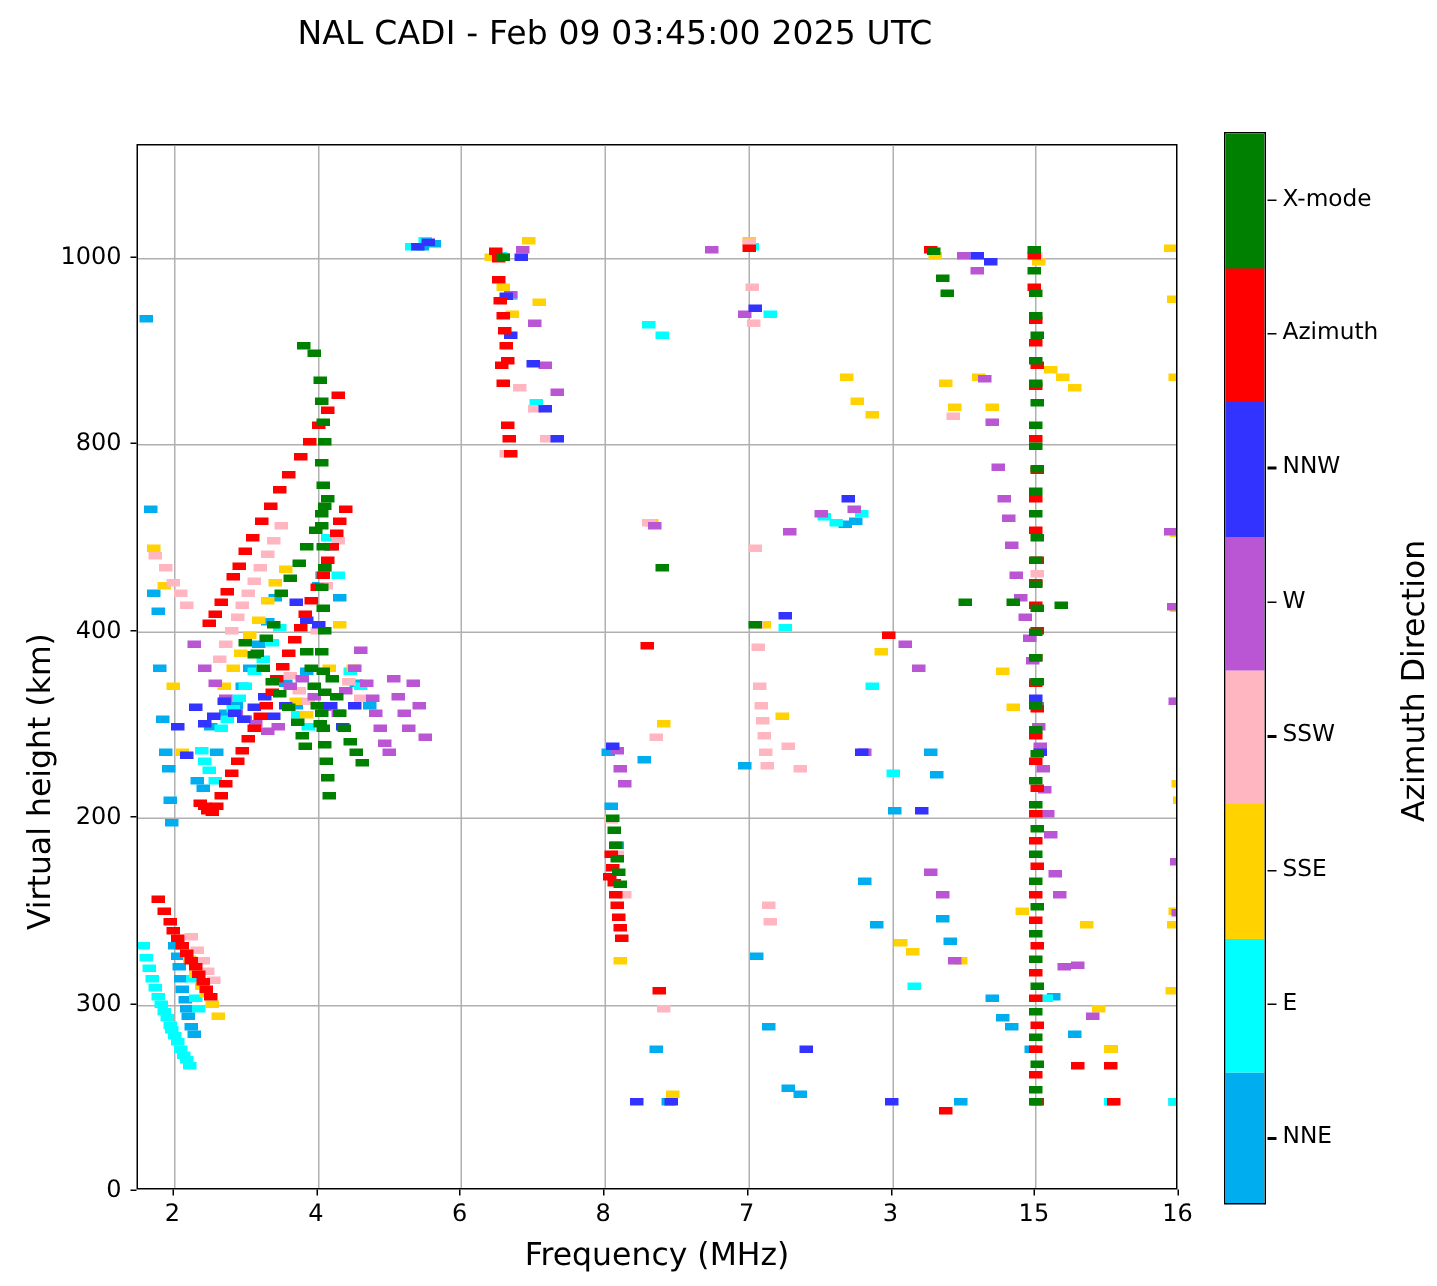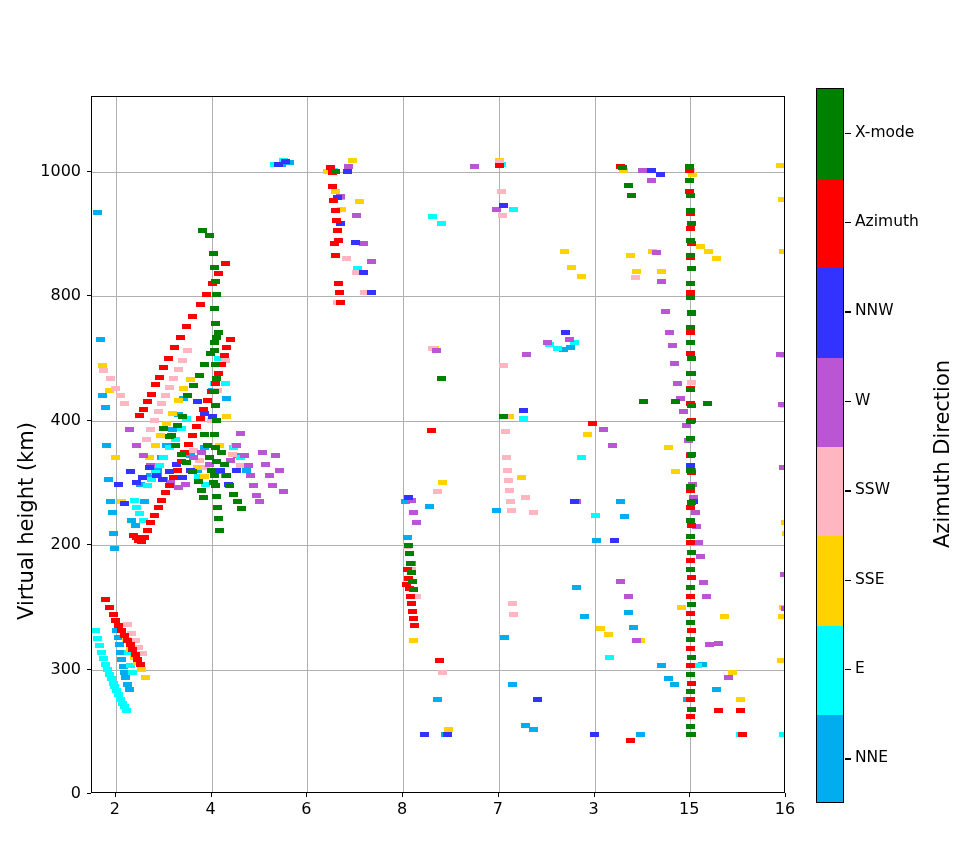--- a/index.html
+++ b/index.html
@@ -38,20 +38,21 @@
   .ctick{position:absolute;left:845px;width:6px;height:1.4px;background:#000;}
   .clab{position:absolute;left:855px;font-size:15.5px;color:#000;white-space:nowrap;}
   #cbar-title{position:absolute;font-size:21px;color:#000;white-space:nowrap;
     transform-origin:0 0;transform:rotate(-90deg);left:930px;top:548px;}
 </style>
 </head>
 <body>
 
 <div id="root">
 
+  <div id="title">NAL CADI - Feb 09 03:45:00 2025 UTC</div>
 
   <div id="plot">
     <div id="grid">
         <div class="gl v" style="left: 23.931px;"></div>
         <div class="gl v" style="left: 119.655px;"></div>
         <div class="gl v" style="left: 215.379px;"></div>
         <div class="gl v" style="left: 311.103px;"></div>
         <div class="gl v" style="left: 406.828px;"></div>
         <div class="gl v" style="left: 502.552px;"></div>
         <div class="gl v" style="left: 598.276px;"></div>
@@ -701,20 +702,21 @@
       <div class="ytick" style="top: 544.071px;"></div>
       <div class="ylab" style="top: 534.071px; left: 21px;">200</div>
       <div class="ytick" style="top: 419.607px;"></div>
       <div class="ylab" style="top: 409.607px; left: 21px;">400</div>
       <div class="ytick" style="top: 295.143px;"></div>
       <div class="ylab" style="top: 285.143px; left: 21px;">800</div>
       <div class="ytick" style="top: 170.679px;"></div>
       <div class="ylab" style="top: 160.679px; left: 21px;">1000</div>
     </div>
 
+  <div id="xaxis-title">Frequency (MHz)</div>
   <div id="yaxis-title">Virtual height (km)</div>
 
   <div id="cbar">
       <div class="cseg" style="top: 625.625px; height: 89.975px; background: rgb(0, 174, 239);"></div>
       <div class="cseg" style="top: 536.25px; height: 89.975px; background: rgb(0, 255, 255);"></div>
       <div class="cseg" style="top: 446.875px; height: 89.975px; background: rgb(255, 210, 0);"></div>
       <div class="cseg" style="top: 357.5px; height: 89.975px; background: rgb(255, 182, 193);"></div>
       <div class="cseg" style="top: 268.125px; height: 89.975px; background: rgb(186, 85, 211);"></div>
       <div class="cseg" style="top: 178.75px; height: 89.975px; background: rgb(51, 51, 255);"></div>
       <div class="cseg" style="top: 89.375px; height: 89.975px; background: rgb(255, 0, 0);"></div>

